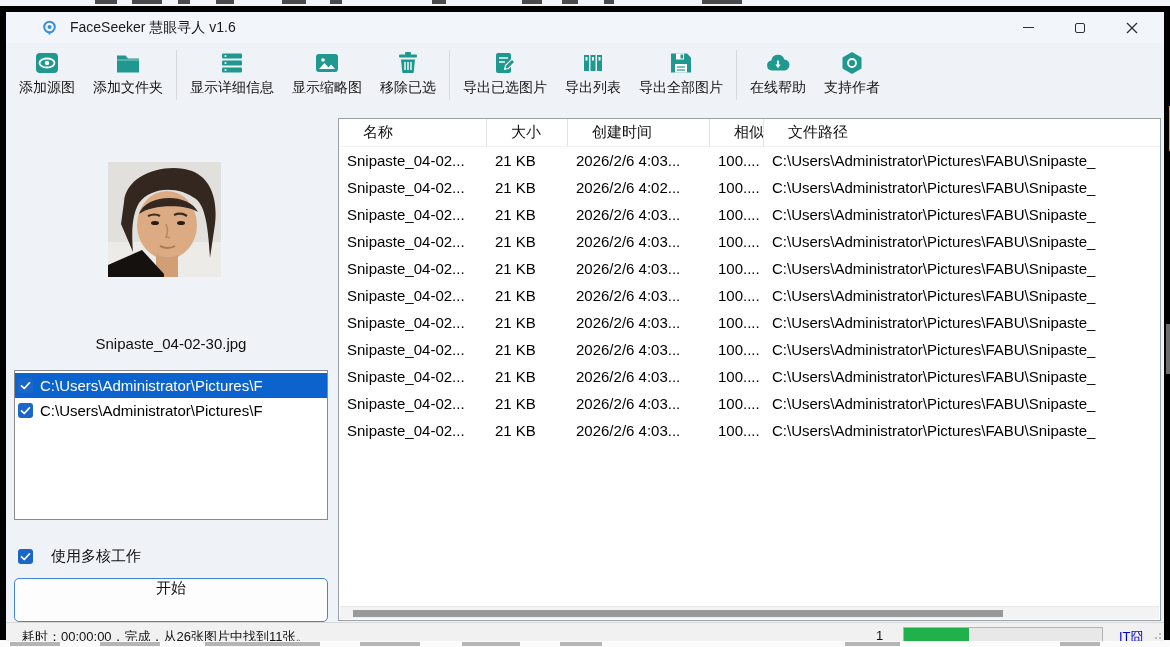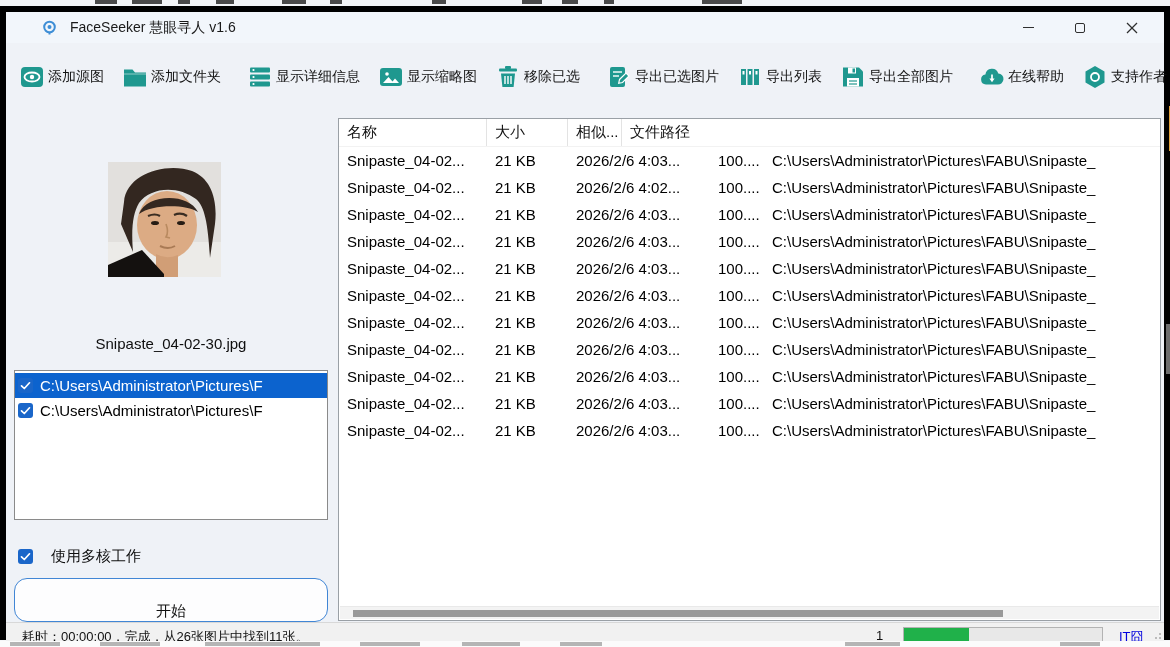--- a/index.html
+++ b/index.html
@@ -24,48 +24,48 @@
   .app-icon { margin-left:36px; width:15px; height:15px; flex:0 0 15px; }
   .title-text { margin-left:13px; font-size:14px; color:#1a1a1a; }
   .win-controls { position:absolute; right:6px; top:0; height:31px; display:flex; }
   .win-btn { width:52px; height:31px; display:flex; align-items:center; justify-content:center; cursor:default; }
   .glyph-min { width:11px; height:1px; background:#2f2f2f; }
   .glyph-max { width:10px; height:10px; border:1px solid #2f2f2f; border-radius:2px; }
 
   
   .toolbar { position:absolute; left:0; top:31px; width:100%; height:64px;
     display:flex; align-items:center; padding-left:4px; background:#eff2f7; }
-  .tbtn { display:flex; flex-direction:row; align-items:center; justify-content:flex-start;
+  .tbtn { display:flex; flex-direction:column; align-items:center; justify-content:flex-start;
     gap:3px; padding:3px 9px 0; height:56px; }
   .tbtn .label { font-size:14px; color:#141414; white-space:nowrap; }
   .tb-sep { width:1px; height:50px; background:#d7d9dd; margin:0 4px; }
 
   
   .left-panel { position:absolute; left:0; top:95px; width:330px; height:545px; }
   .portrait { position:absolute; left:102px; top:55px; width:113px; height:115px; }
   .filename { position:absolute; left:0; top:228px; width:100%; text-align:center;
     font-size:15px; color:#0e0e0e; }
   .folder-list { position:absolute; left:8px; top:263px; width:314px; height:150px;
     background:#fff; border:1px solid #8a8a8a; overflow:hidden; padding-top:2px; }
   .folder-item { display:flex; align-items:center; gap:7px; height:25px; padding-left:3px;
     font-size:15px; color:#000; white-space:nowrap; overflow:hidden; }
   .folder-item.selected { background:#0c63ce; color:#fff; }
   .checkbox { width:15px; height:15px; flex:0 0 15px; }
   .multicore { position:absolute; left:12px; top:440px; display:flex; align-items:center;
     gap:18px; font-size:15px; color:#0e0e0e; }
   .start-btn { position:absolute; left:8px; top:471px; width:314px; height:44px;
-    background:#fdfdfe; border:1px solid #4186d5; border-radius:13px;
-    display:flex; align-items:flex-end; justify-content:center; font-size:15px; color:#111; }
+    background:#fdfdfe; border:1px solid #4186d5; border-radius:5px;
+    display:flex; align-items:flex-start; justify-content:center; font-size:15px; color:#111; }
 
   
   .table { position:absolute; left:332px; top:106px; width:823px; height:503px;
     background:#fff; border:1px solid #9aa0a6; }
   .thead { display:flex; height:28px; align-items:center; font-size:15px; color:#101010;
     border-bottom:1px solid #f2f2f2; }
-  .th { height:100%; display:flex; align-items:center; padding-left:8px;
+  .th { height:100%; display:flex; align-items:center; padding-left:24px;
     border-right:1px solid #e3e3e3; white-space:nowrap; overflow:hidden; }
   .w-name { width:148px; } .w-size { width:81px; } .w-time { width:142px; }
   .w-sim  { width:54px; }  .w-path { flex:1; border-right:none; }
   .tbody { }
   .trow { display:flex; height:27px; align-items:center; font-size:15px; color:#000; }
   .c { padding-left:8px; white-space:nowrap; overflow:hidden; }
   .c.w-name,.c.w-size,.c.w-time,.c.w-sim { border-right:none; }
   .hscroll { position:absolute; left:1px; right:1px; bottom:1px; height:13px;
     background:#f3f3f3; border-top:1px solid #e9e9e9; }
   .hthumb { position:absolute; left:13px; top:3px; width:650px; height:7px; background:#999; }
@@ -284,20 +284,21 @@
 
     <div class="start-btn">
       <span>开始</span>
     </div>
   </div>
 
   <div class="table">
     <div class="thead">
       <div class="th w-name">名称</div>
       <div class="th w-size">大小</div>
+      <div class="th w-time">创建时间</div>
       <div class="th w-sim">相似...</div>
       <div class="th w-path">文件路径</div>
     </div>
     <div class="tbody">
 
         <div class="trow">
           <div class="c w-name">Snipaste_04-02...</div>
           <div class="c w-size">21 KB</div>
           <div class="c w-time">2026/2/6 4:03...</div>
           <div class="c w-sim">100....</div>

